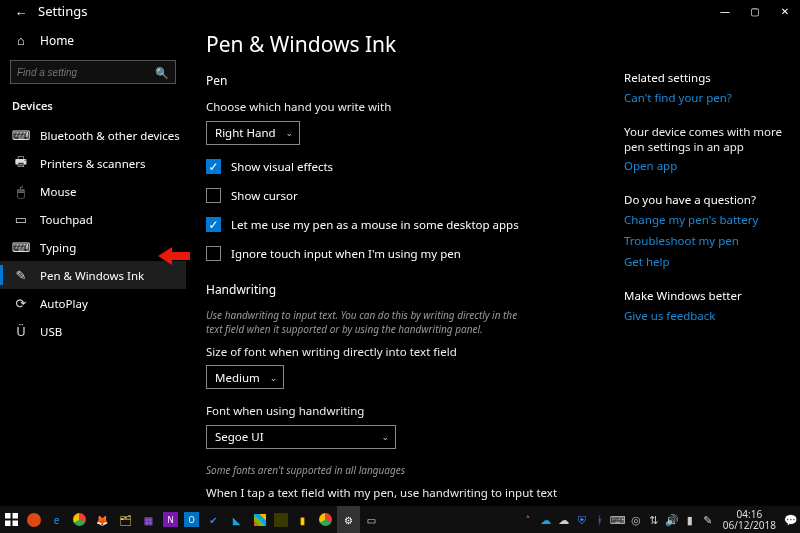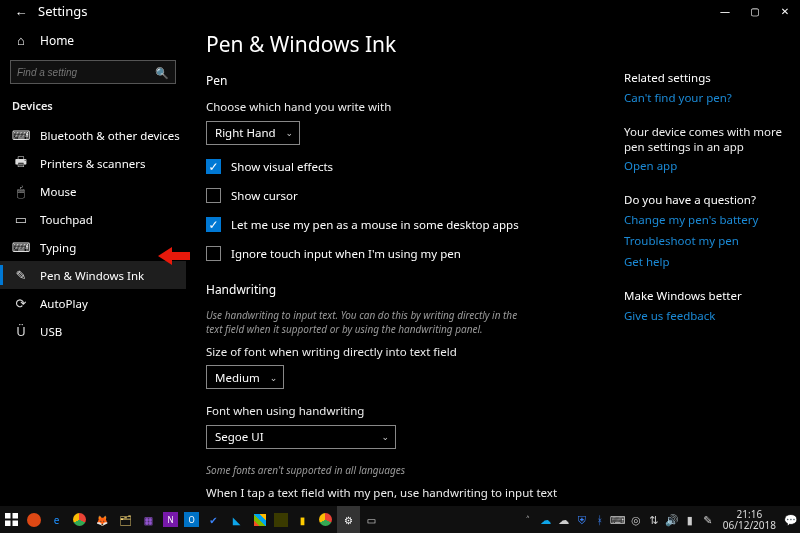--- a/index.html
+++ b/index.html
@@ -228,18 +228,18 @@
     <div class="ic">☁</div>
     <div class="ic" style="color:#3b82f6">⛨</div>
     <div class="ic" style="color:#3b82f6">ᚼ</div>
     <div class="ic">⌨</div>
     <div class="ic">◎</div>
     <div class="ic">⇅</div>
     <div class="ic">🔊</div>
     <div class="ic">▮</div>
     <div class="ic">✎</div>
     <div class="clock">
-      <div>21:16</div>
+      <div>04:16</div>
       <div>06/12/2018</div>
     </div>
     <div class="ic">💬</div>
   </div>
 </div>
 
 </body></html>

